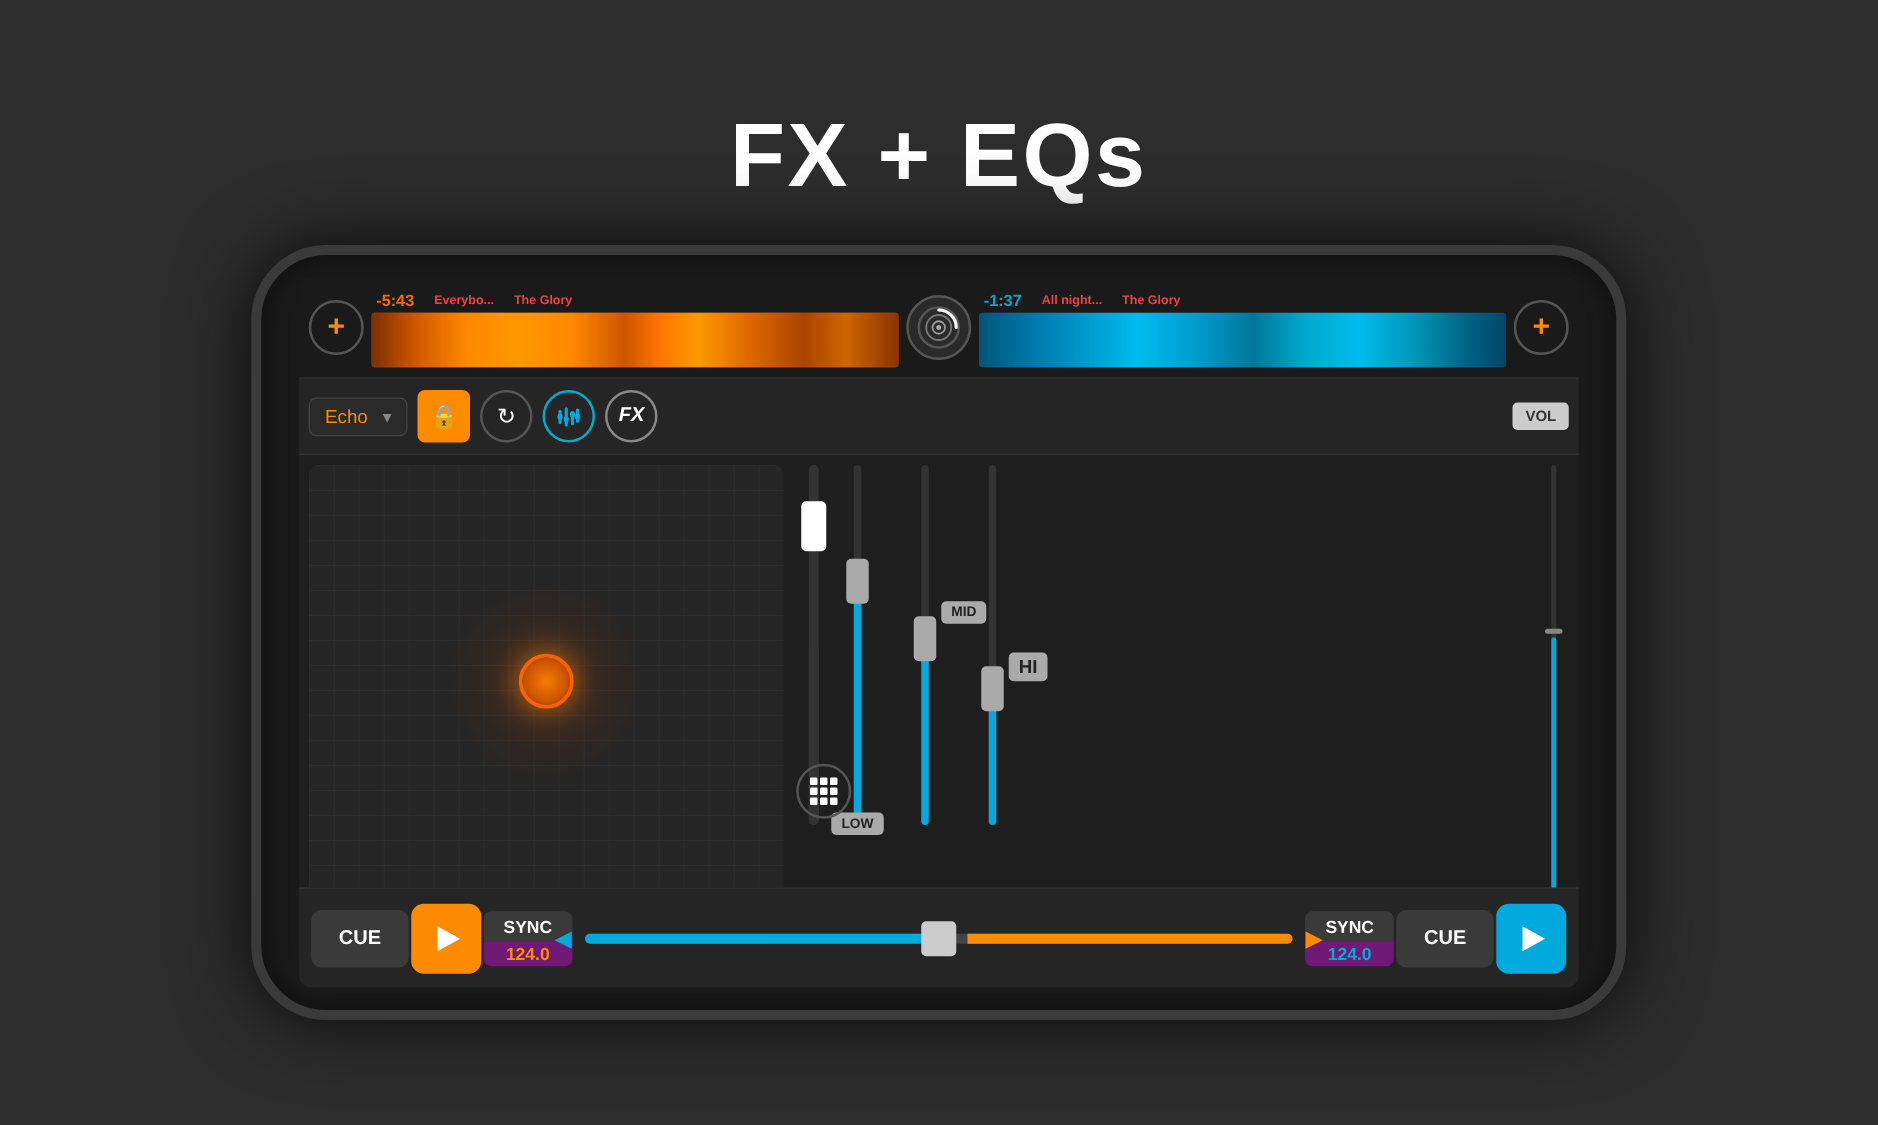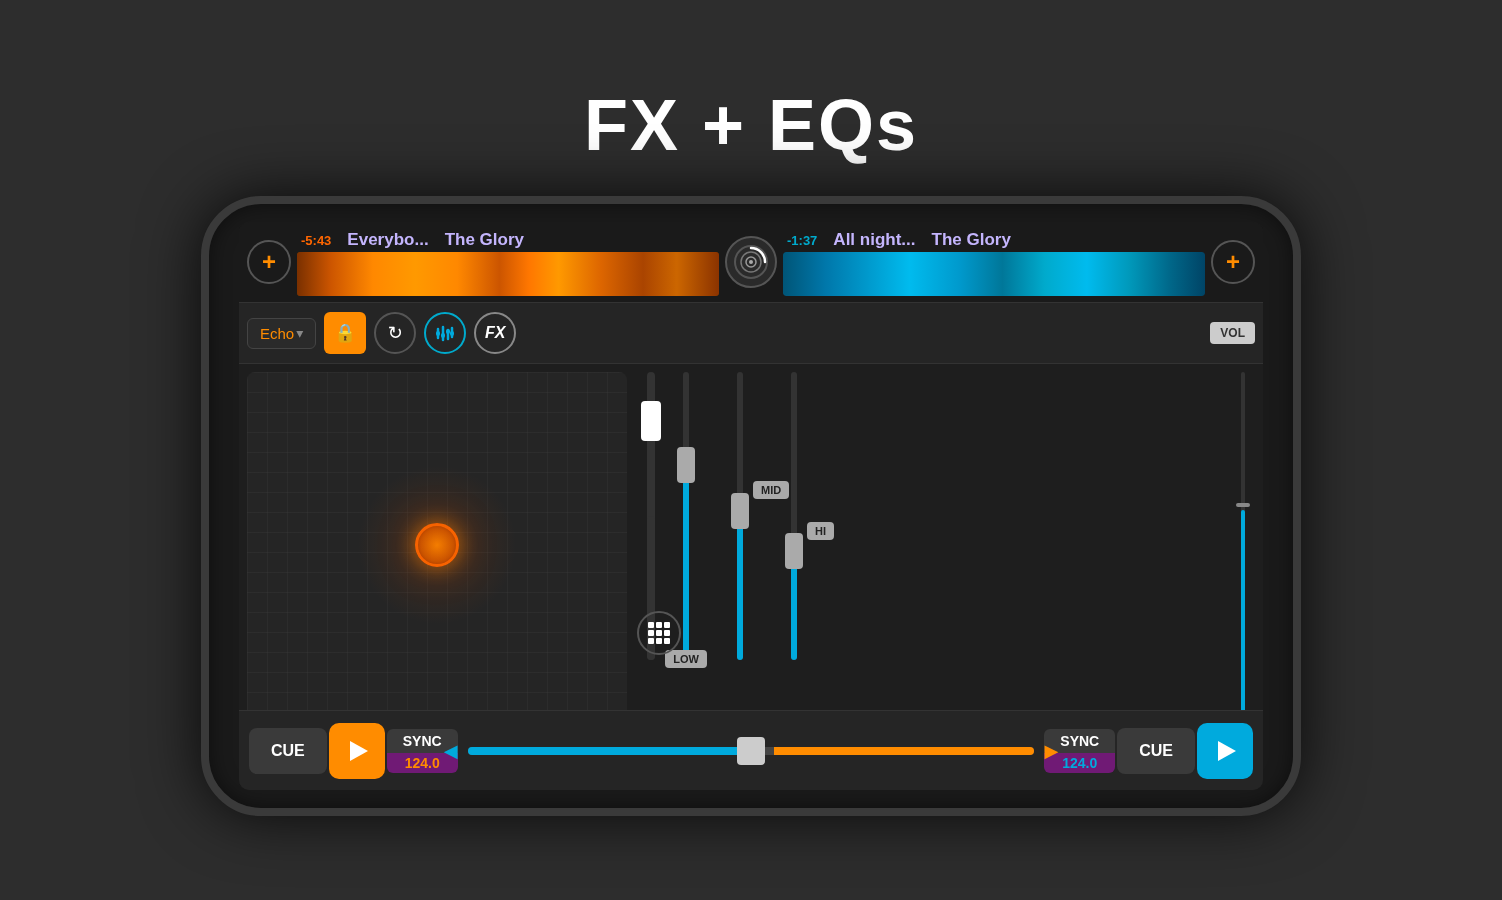--- a/index.html
+++ b/index.html
@@ -79,22 +79,22 @@
     }
     .deck-time {
       color: #ff6600;
       font-size: 13px;
       font-weight: bold;
     }
     .deck-time.right {
       color: #00aacc;
     }
     .deck-track {
-      color: #c4b5fd;
-      font-size: 17px;
+      color: #ef4444;
+      font-size: 10px;
       font-weight: bold;
     }
     .center-logo {
       width: 52px;
       height: 52px;
       border-radius: 50%;
       border: 2px solid #555;
       background: #2a2a2a;
       display: flex;
       align-items: center;
@@ -112,21 +112,21 @@
       height: 62px;
       background: #252525;
       padding: 0 8px;
       gap: 8px;
       border-top: 1px solid #333;
       border-bottom: 1px solid #333;
     }
     .fx-select {
       display: flex;
       align-items: center;
-      gap: 2px;
+      gap: 12px;
       background: #2a2a2a;
       border: 1px solid #444;
       border-radius: 6px;
       padding: 6px 12px;
       color: #ff8c00;
       font-size: 15px;
       justify-content: space-between;
     }
     .lock-btn {
       width: 42px;
@@ -526,21 +526,21 @@
           </div>
           <div style="position:absolute; top:42%; width:18px; height:36px; background:#aaa; border-radius:4px; left:2px; cursor:pointer;"></div>
           <div style="position:absolute; top:38%; left:24px; background:#aaa; color:#222; font-size:11px; font-weight:bold; padding:3px 8px; border-radius:4px;">MID</div>
         </div>
 
         <div style="display:flex; flex-direction:column; align-items:center; width:22px; height:100%; position:relative; margin-left:20px;">
           <div style="width:6px; height:100%; background:#333; border-radius:3px; position:relative;">
             <div style="position:absolute; bottom:0; left:0; right:0; height:40%; background:#00aadd; border-radius:3px;"></div>
           </div>
           <div style="position:absolute; top:56%; width:18px; height:36px; background:#aaa; border-radius:4px; left:2px; cursor:pointer;"></div>
-          <div style="position:absolute; top:52%; left:24px; background:#aaa; color:#222; font-size:11px; font-weight:bold; padding:3px 8px; border-radius:4px;">HI</div>
+          <div style="position:absolute; top:52%; left:24px; background:#aaa; color:#222; font-size:15px; font-weight:bold; padding:3px 8px; border-radius:4px;">HI</div>
         </div>
 
         <div class="grid-btn" style="position:absolute; bottom:55px; left:2px;">
           <div class="grid-icon">
             <div class="grid-dot"></div>
               <div class="grid-dot"></div>
               <div class="grid-dot"></div>
             <div class="grid-dot"></div>
               <div class="grid-dot"></div>
               <div class="grid-dot"></div>

